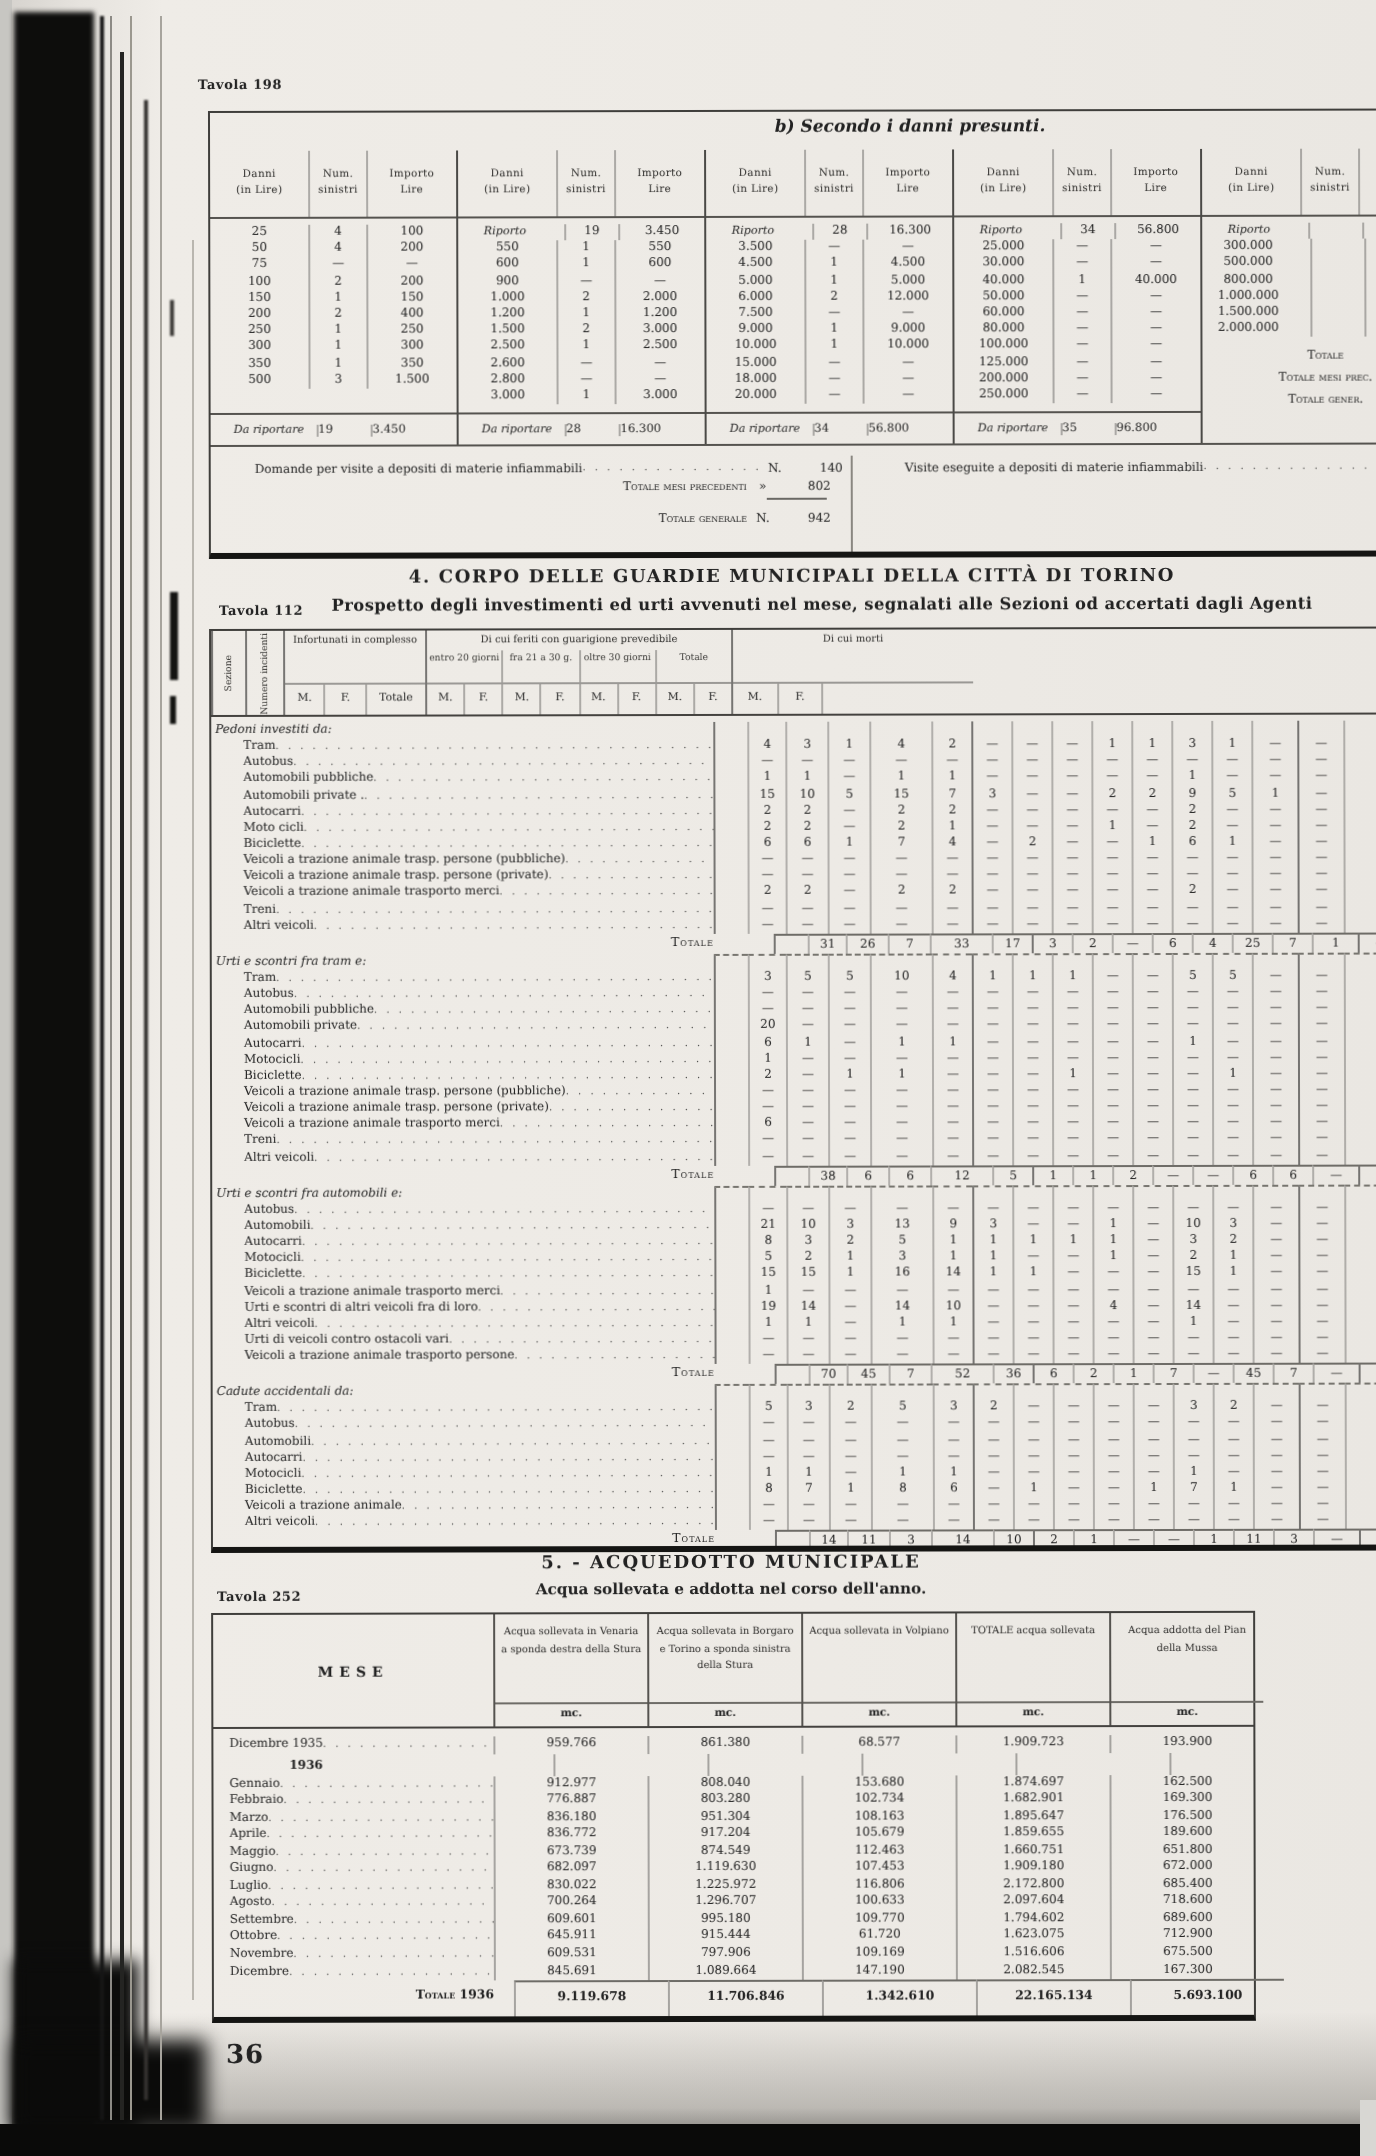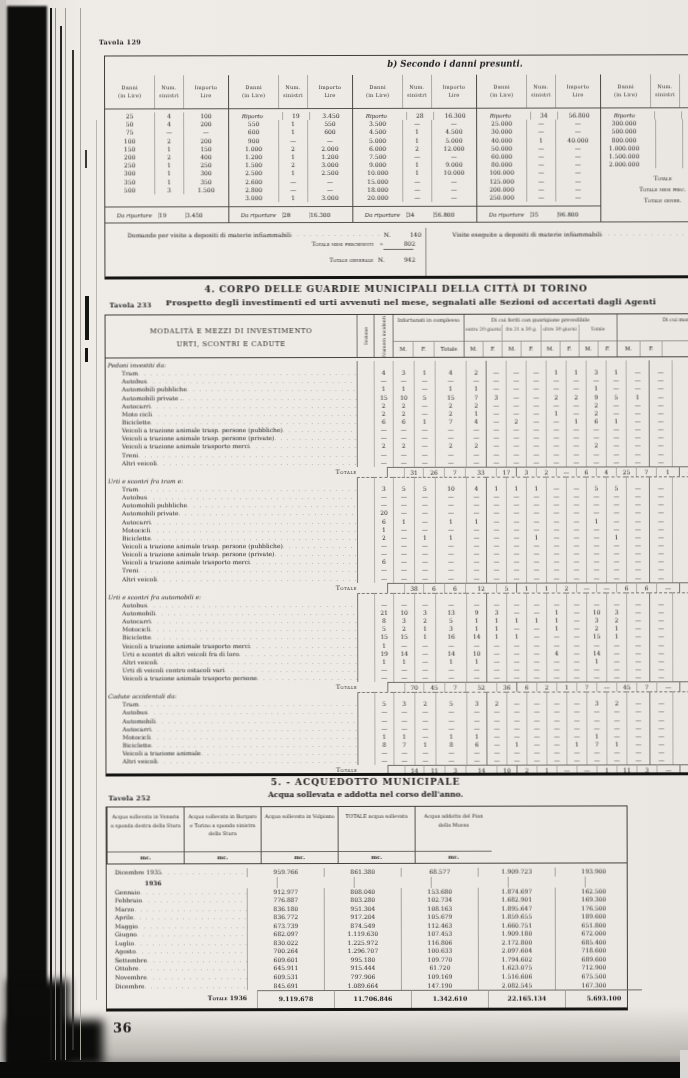--- a/index.html
+++ b/index.html
@@ -136,21 +136,21 @@
 <div class="abs streak s6"></div>
 <div class="abs streak s7"></div>
 <div class="abs mark mk1"></div>
 <div class="abs mark mk2"></div>
 <div class="abs mark mk3"></div>
 <div class="abs band-bottom"></div>
 <div class="abs right-strip"></div>
 
 <div class="abs content">
 
-  <div class="abs tavlbl tav129">Tavola 129</div>
+  <div class="abs tavlbl tav129">Tavola 198</div>
 
   <div class="abs t129">
     <div class="t129-title b i">b) Secondo i danni presunti.</div>
     <div class="t129-grid" id="t129-grid">
         <div class="t129-g">
           <div class="g-head">
             <div class="hc gc1">
               <div>Danni</div>
               <div>(in Lire)</div>
             </div>
@@ -541,30 +541,26 @@
           </div>
         <div class="nrow nright sc">Totale mesi prece</div>
         <div class="gap4"></div>
           <div class="gap4"></div>
         <div class="nrow nright sc">Totale gene</div>
       </div>
     </div>
   </div>
 
   <div class="abs s4-title">4. CORPO DELLE GUARDIE MUNICIPALI DELLA CITTÀ DI TORINO</div>
-  <div class="abs tavlbl tav124">Tavola 233</div>
+  <div class="abs tavlbl tav124">Tavola 112</div>
   <div class="abs s4-sub">Prospetto degli investimenti ed urti avvenuti nel mese, segnalati alle Sezioni od accertati dagli Agenti</div>
 
   <div class="abs t124">
     <div class="t124-in" id="t124-in">
         <div class="t124-head">
-          <div class="h-col1">
-            <div>MODALITÀ E MEZZI DI INVESTIMENTO</div>
-            <div>URTI, SCONTRI E CADUTE</div>
-          </div>
           <div class="rotc" style="width: 16px;">
             <div class="rot">Sezione</div>
           </div>
           <div class="rotc" style="width: 18px;">
             <div class="rot">Numero incidenti</div>
           </div>
           <div class="h-grp" style="width: 70px;">
             <div class="glab" style="flex: 1 1 0%;">Infortunati in complesso</div>
             <div class="h-mf">
               <div style="width: 20px;">M.</div>
@@ -1684,20 +1680,21 @@
         </div>
       </div>
   </div>
 
   <div class="abs s5-title">5. - ACQUEDOTTO MUNICIPALE</div>
   <div class="abs tavlbl tav133">Tavola 252</div>
   <div class="abs s5-sub">Acqua sollevata e addotta nel corso dell'anno.</div>
 
   <div class="abs t133">
     <div class="t133-head" id="t133-head">
+        <div class="mese-h">MESE</div>
         <div class="wch">
           <div class="wl">Acqua sollevata in Venaria a sponda destra della Stura</div>
           <div class="wu">mc.</div>
         </div>
         <div class="wch">
           <div class="wl">Acqua sollevata in Borgaro e Torino a sponda sinistra della Stura</div>
           <div class="wu">mc.</div>
         </div>
         <div class="wch">
           <div class="wl">Acqua sollevata in Volpiano</div>

